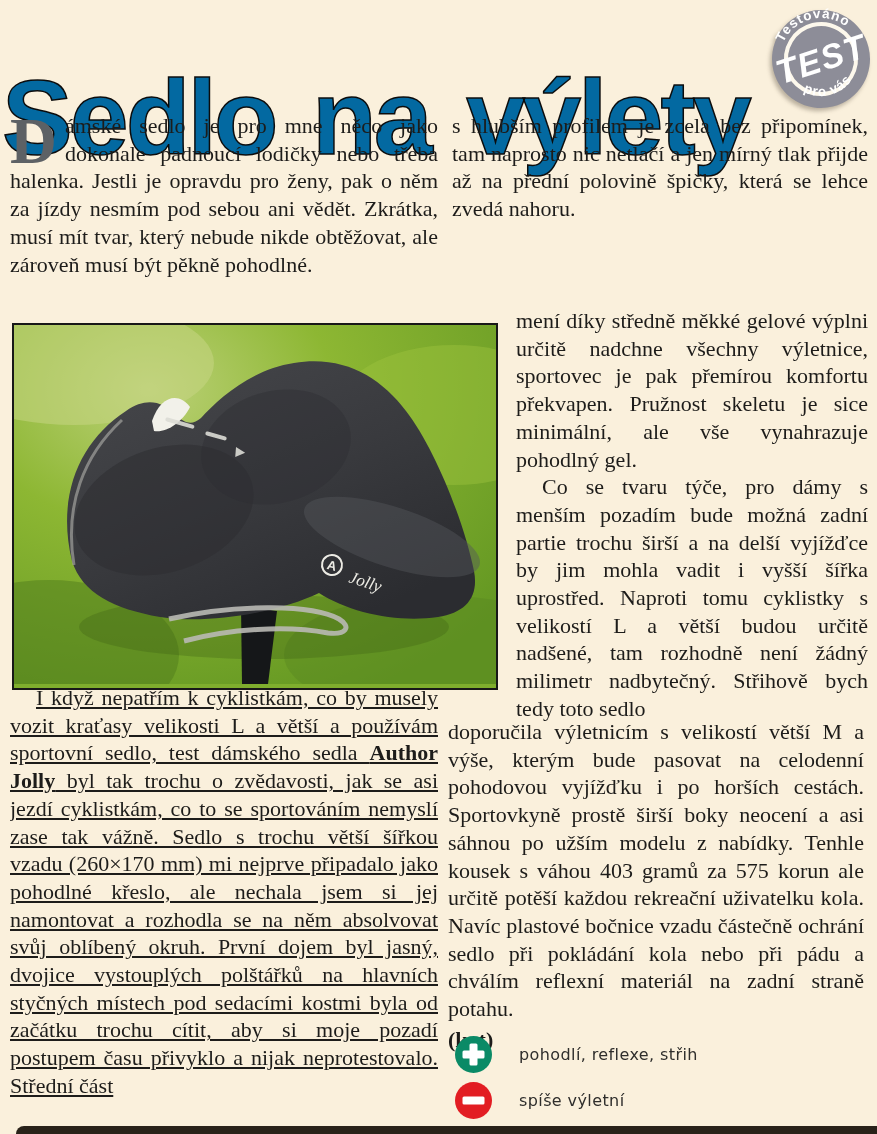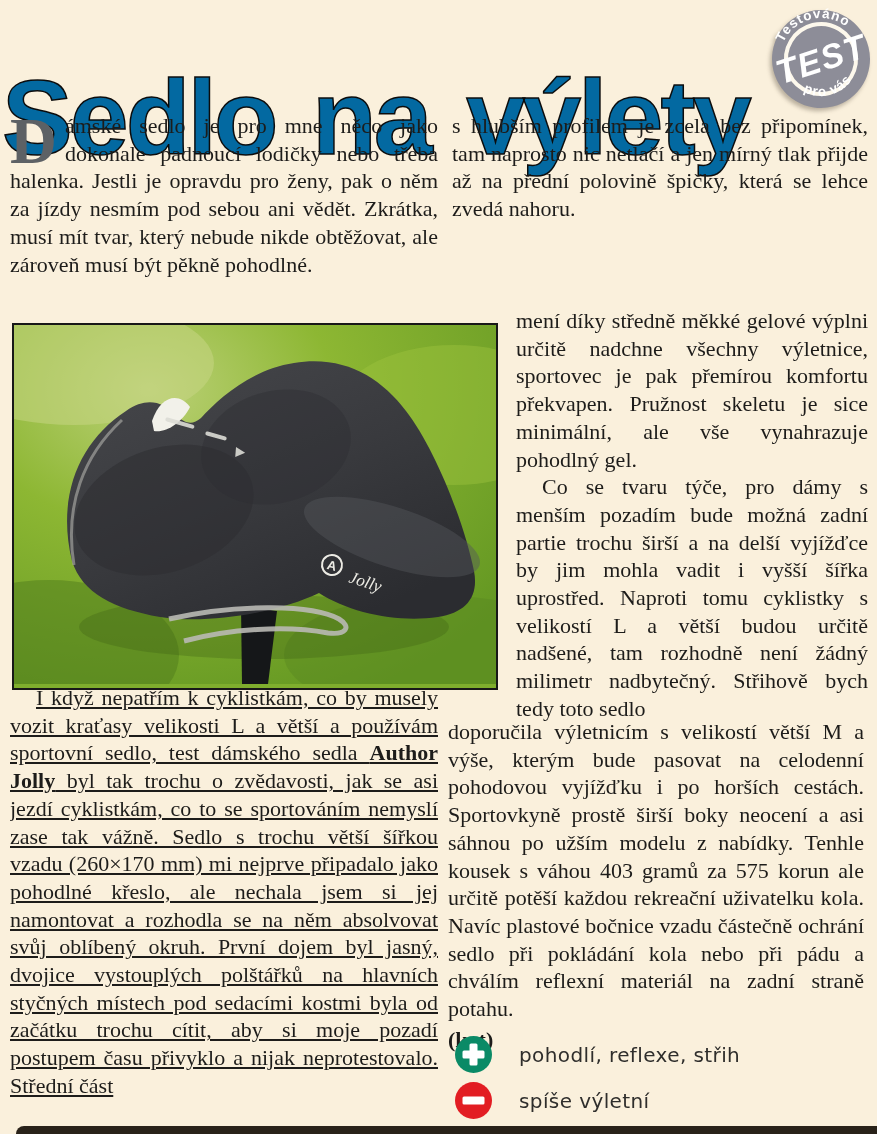--- a/index.html
+++ b/index.html
@@ -29,21 +29,21 @@
     border:2px solid #181818; background:#7fae2d;
   }
   .col1-p2 { position:absolute; left:10px; top:684px; width:428px; height:424px; overflow:hidden;text-decoration:underline; }
   .col2-top { position:absolute; left:452px; top:112px; width:416px; }
   .col2-wrap { position:absolute; left:516px; top:307px; width:352px; }
   .col2-bottom { position:absolute; left:448px; top:718px; width:416px; }
   .signature { text-align:left; font-weight:bold; margin-top:3px; }
   .bold { font-weight:bold; }
   .verdict {
     position:absolute; left:455px; top:1036px; width:413px;
-    font-family:"DejaVu Sans", sans-serif; font-size:20px;
+    font-family:"DejaVu Sans", sans-serif; font-size:16px;
     color:#2f2e2c; letter-spacing:0.4px;
   }
   .verdict-row { display:flex; align-items:center; gap:27px; margin-bottom:9px; }
   .verdict-icon { flex:0 0 auto; display:block; }
   .bottom-edge {
     position:absolute; left:16px; right:0; bottom:0; height:8px;
     background:#292219; border-top-left-radius:10px;
   }
 </style>
 </head>

